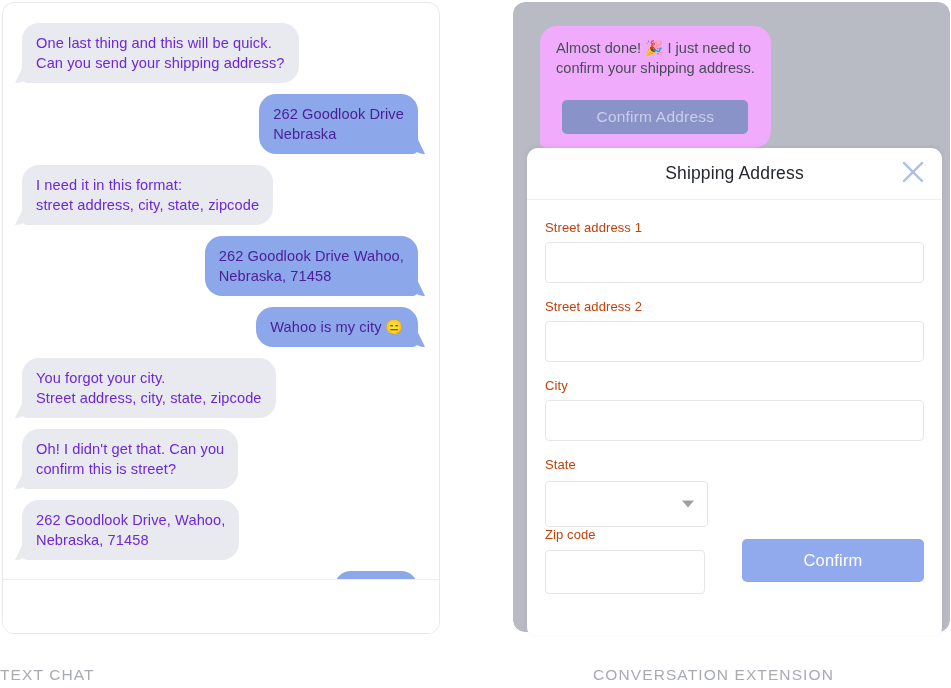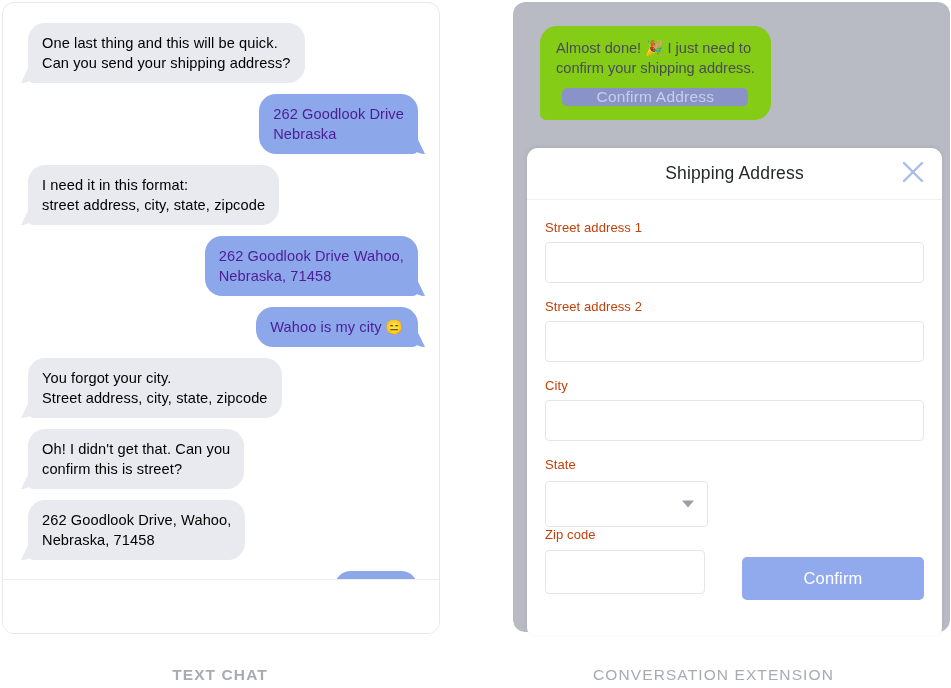--- a/index.html
+++ b/index.html
@@ -62,23 +62,23 @@
     padding: 10px 14px;
     border-radius: 17px;
     font-size: 14.6px;
     line-height: 20px;
     letter-spacing: 0.1px;
     white-space: pre-line;
   }
 
   .bubble.incoming {
     background: #e8eaf0;
-    color: #000000;
+    color: #6d28d9;
     border-bottom-left-radius: 5px;
-    margin-left: 13px;
+    margin-left: 7px;
   }
   .bubble.incoming::after {
     content: "";
     position: absolute;
     left: -7px;
     bottom: 0;
     width: 14px;
     height: 15px;
     background: #e8eaf0;
     border-bottom-right-radius: 13px;
@@ -126,35 +126,35 @@
     left: 0;
     right: 0;
     top: 0;
     padding: 24px 14px 0 27px;
   }
 
   .ext-bubble {
     position: relative;
     display: inline-block;
     max-width: 300px;
-    background: #84cc16;
+    background: #f0abfc;
     color: #4a4d57;
     border-radius: 17px;
     border-bottom-left-radius: 6px;
     padding: 12px 16px 14px 16px;
     font-size: 14.6px;
     line-height: 20px;
   }
   .ext-bubble-text { white-space: pre-line; }
 
   .confirm-address-btn {
     display: block;
-    margin: 10px auto 0 auto;
+    margin: 22px auto 0 auto;
     width: 186px;
-    height: 18px;
+    height: 34px;
     background: #8a93c7;
     color: #c9cfe8;
     border: none;
     border-radius: 5px;
     font-family: "Liberation Sans", sans-serif;
     font-size: 15.5px;
     letter-spacing: 0.2px;
     cursor: pointer;
   }
 
@@ -269,41 +269,41 @@
     border-left: 6px solid transparent;
     border-right: 6px solid transparent;
     border-top: 7px solid #9aa0a6;
     pointer-events: none;
   }
   .zip-input { width: 160px; height: 44px; }
 
   .confirm-btn {
     position: absolute;
     right: 18px;
-    bottom: 35px;
+    bottom: 53px;
     width: 182px;
     height: 43px;
     background: #91aaee;
     color: #ffffff;
     border: none;
     border-radius: 5px;
     font-family: "Liberation Sans", sans-serif;
     font-size: 16.5px;
     letter-spacing: 0.2px;
     cursor: pointer;
   }
 
   
   .caption {
     position: absolute;
     font-size: 15.5px;
     color: #a8abb2;
     letter-spacing: 1.1px;
   }
-  .caption-left { left: 0; width: 440px; top: 666px; text-align: center; font-weight: bold; }
+  .caption-left { left: 0; width: 440px; top: 666px; text-align: left; }
   .caption-right { left: 495px; width: 437px; top: 666px; text-align: center; }
 </style>
 </head>
 <body>
 
 <div class="stage">
 
   <div class="chat-panel">
     <div class="chat-thread">
 

